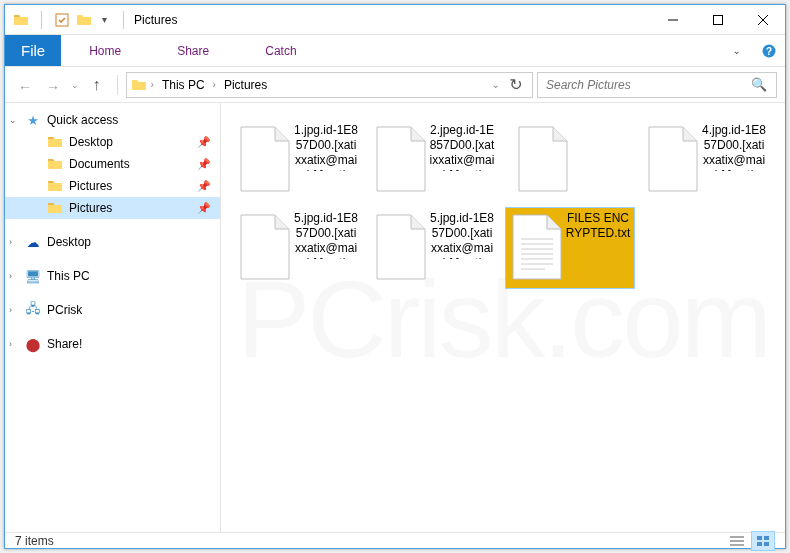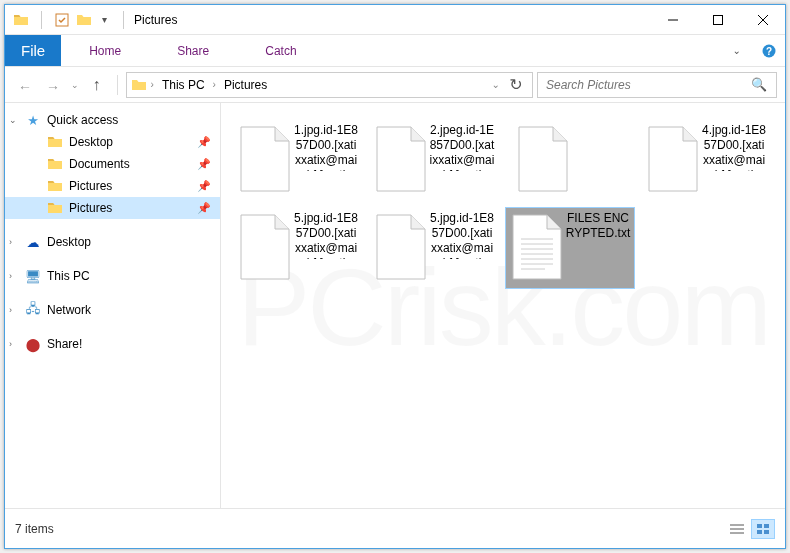--- a/index.html
+++ b/index.html
@@ -44,25 +44,25 @@
     .tree-item.child { padding-left: 42px; }
     .tree-item.selected { background: #cce8ff; }
     .tree-exp { position: absolute; left: 4px; font-size: 9px; color: #666; }
     .tree-icon { width: 16px; height: 16px; display: inline-flex; align-items: center; justify-content: center; font-size: 13px; }
     .pin { margin-left: auto; color: #888; font-size: 11px; width: 16px; text-align: center; }
     .tree-spacer { height: 12px; }
     
     .content { flex: 1; padding: 16px 12px; display: flex; flex-wrap: wrap; align-content: flex-start; gap: 6px 6px; position: relative; overflow: hidden; }
     .watermark { position: absolute; top: 50%; left: 50%; transform: translate(-50%, -50%); font-size: 110px; font-weight: 300; color: rgba(0,0,0,0.03); pointer-events: none; z-index: 0; white-space: nowrap; letter-spacing: -3px;}
     .file-item { width: 130px; display: flex; padding: 4px; z-index: 1; }
-    .file-item.selected { background: #a3a3a3; border: 1px solid #99d1ff; padding: 3px; }
+    .file-item.selected { background: #eab308; border: 1px solid #99d1ff; padding: 3px; }
     .file-thumb { width: 68px; height: 72px; display: flex; align-items: center; justify-content: center; margin-bottom: 2px; }
     .file-name { font-size: 12px; color: #000; text-align: center; line-height: 1.25; word-break: break-all; max-height: 48px; overflow: hidden; }
     
-    .statusbar { height: 40px; border-top: 1px solid #e5e5e5; display: flex; align-items: center; padding: 0 10px; font-size: 12px; color: #333; }
+    .statusbar { height: 16px; border-top: 1px solid #e5e5e5; display: flex; align-items: center; padding: 0 10px; font-size: 12px; color: #333; }
     .statusbar-spacer { flex: 1; }
     .view-toggle { display: flex; gap: 2px; }
     .vt-btn { width: 24px; height: 20px; display: flex; align-items: center; justify-content: center; border: 1px solid transparent; font-size: 12px; }
     .vt-btn.active { background: #cce8ff; border-color: #99d1ff; }
     
     .folder-icon-svg { fill: #ffd96a; }
   </style>
 </head>
 <body>
 
@@ -209,21 +209,21 @@
       <div class="tree-spacer"></div>
       <div class="tree-item">
         <span class="tree-exp">›</span>
         <span class="tree-icon" style="color:#3a8ac4">🖥</span>
         <span>This PC</span>
       </div>
       <div class="tree-spacer"></div>
       <div class="tree-item">
         <span class="tree-exp">›</span>
         <span class="tree-icon" style="color:#3a8ac4">🖧</span>
-        <span>Network</span>
+        <span>PCrisk</span>
       </div>
       <div class="tree-spacer"></div>
       <div class="tree-item">
         <span class="tree-exp">›</span>
         <span class="tree-icon" style="color:#c03030">⬤</span>
         <span>Share!</span>
       </div>
     </div>
 
     <div class="content">

